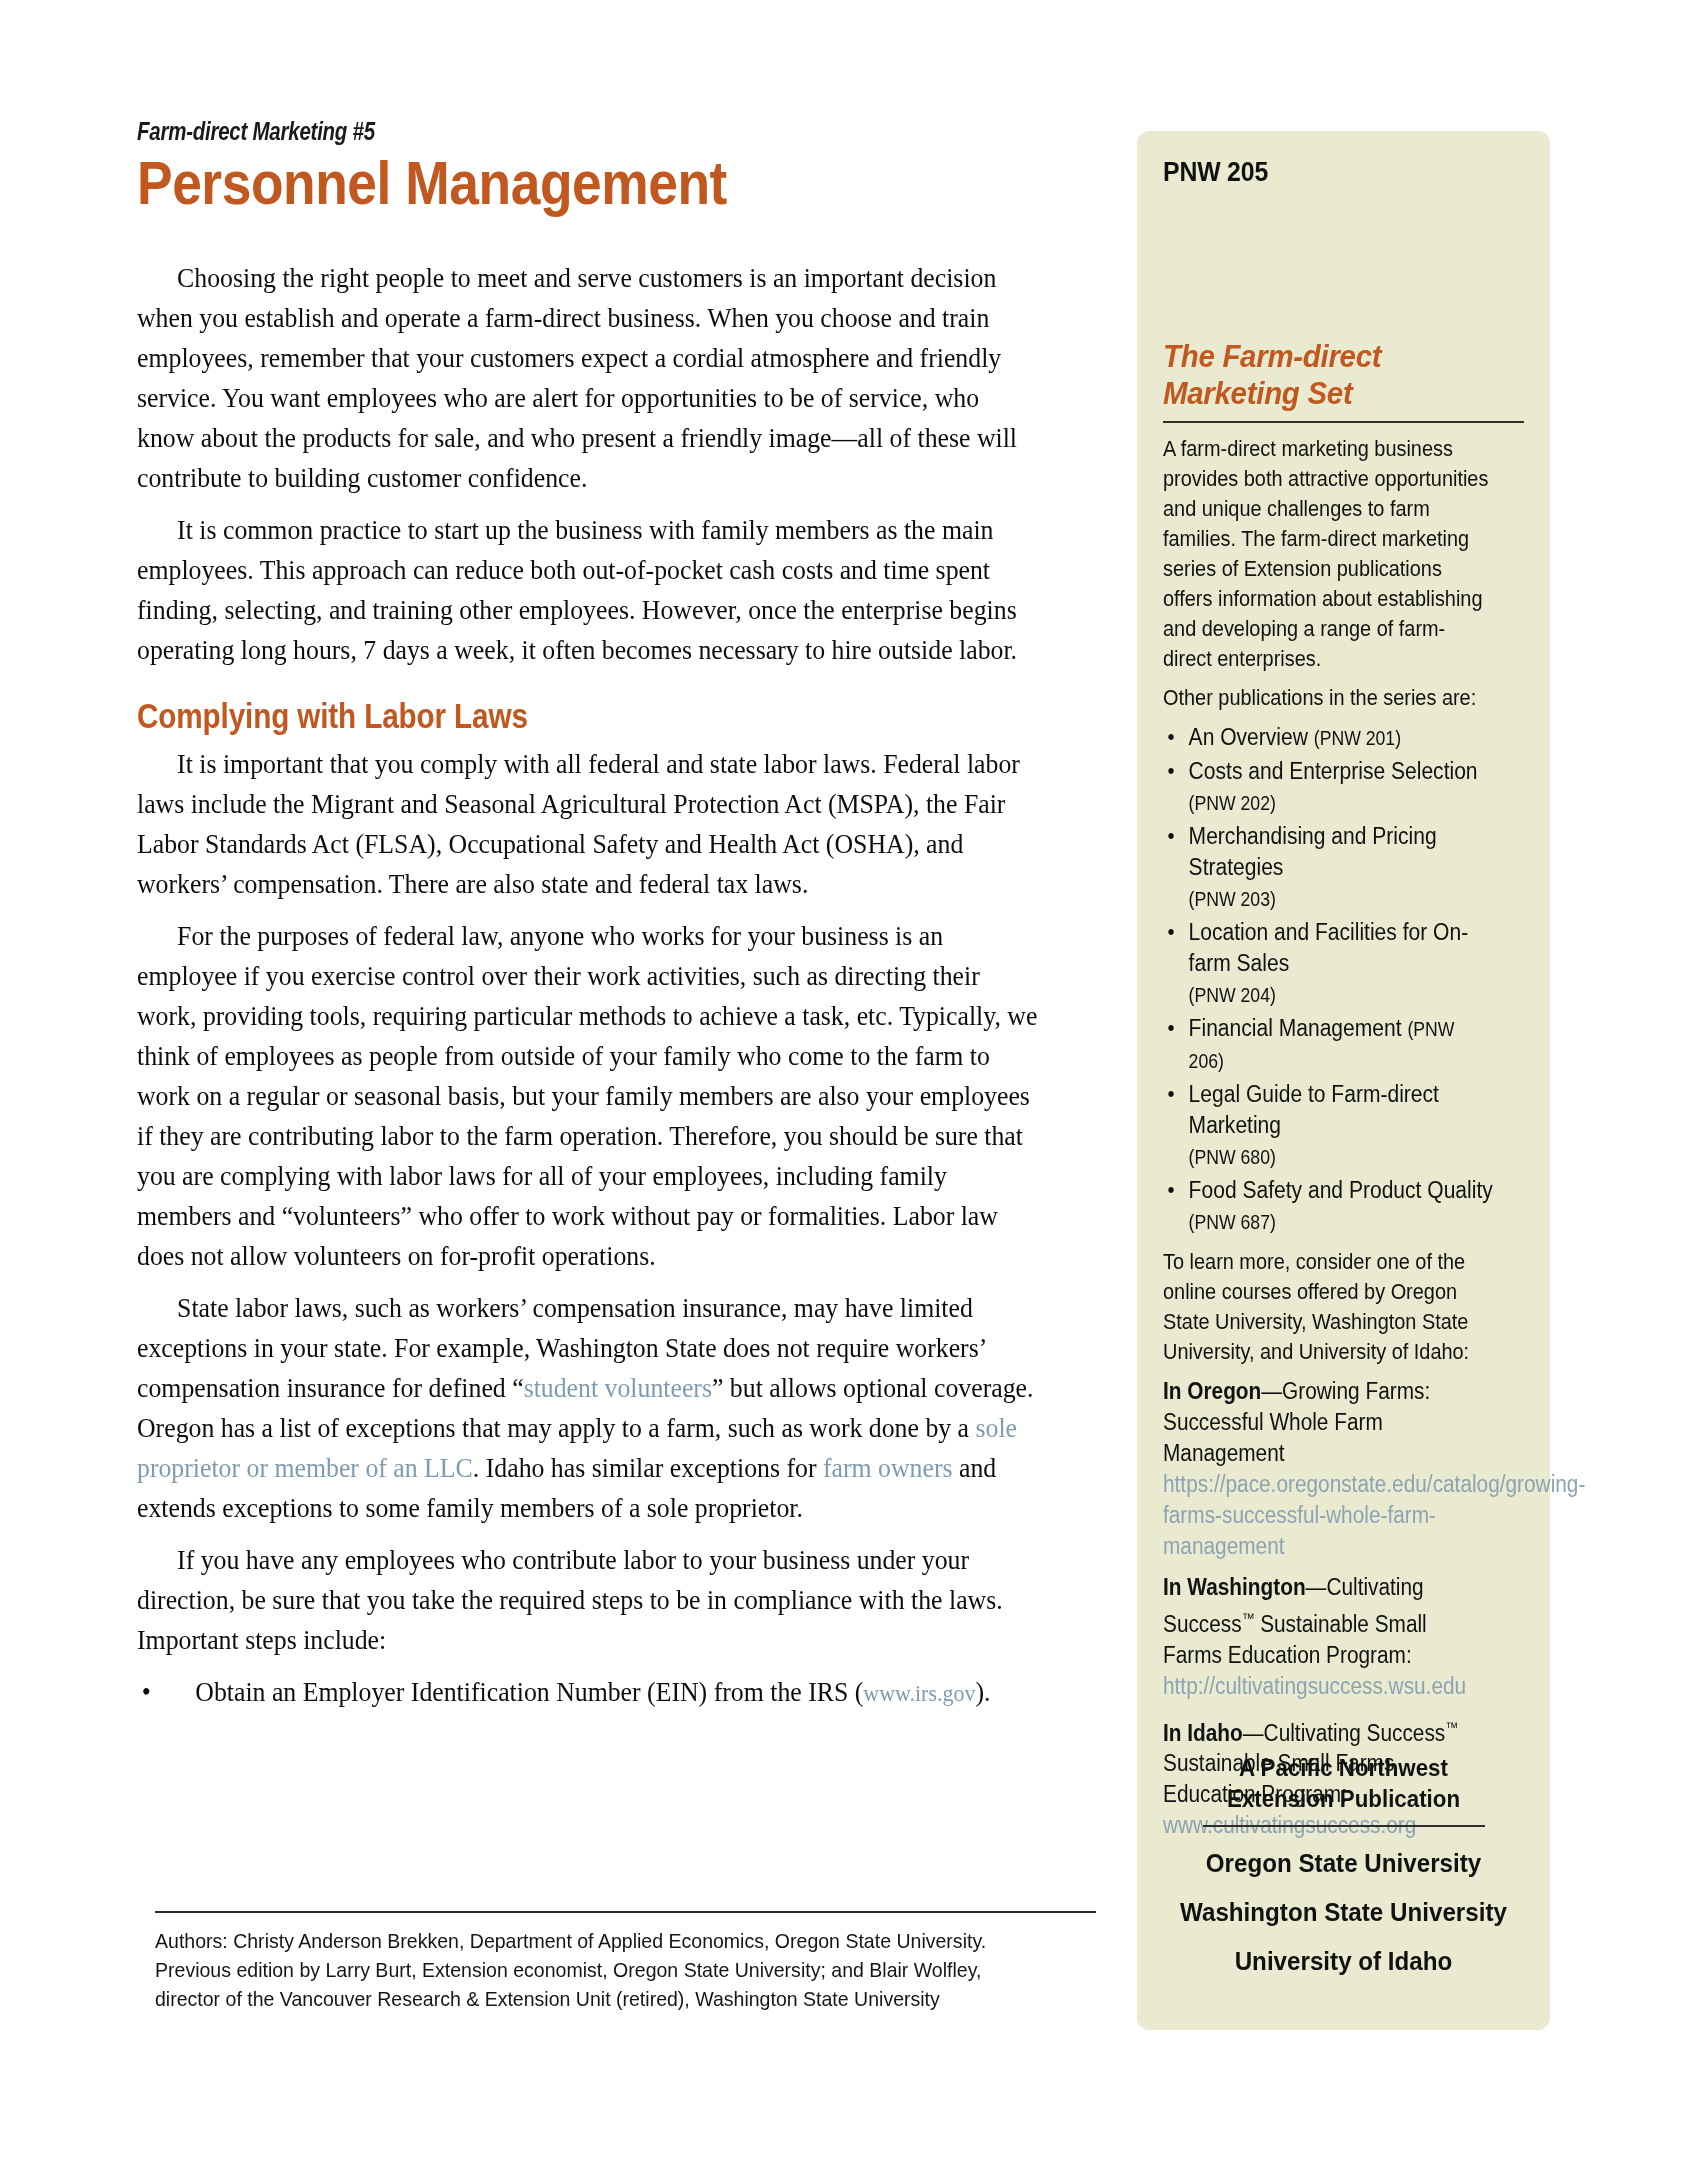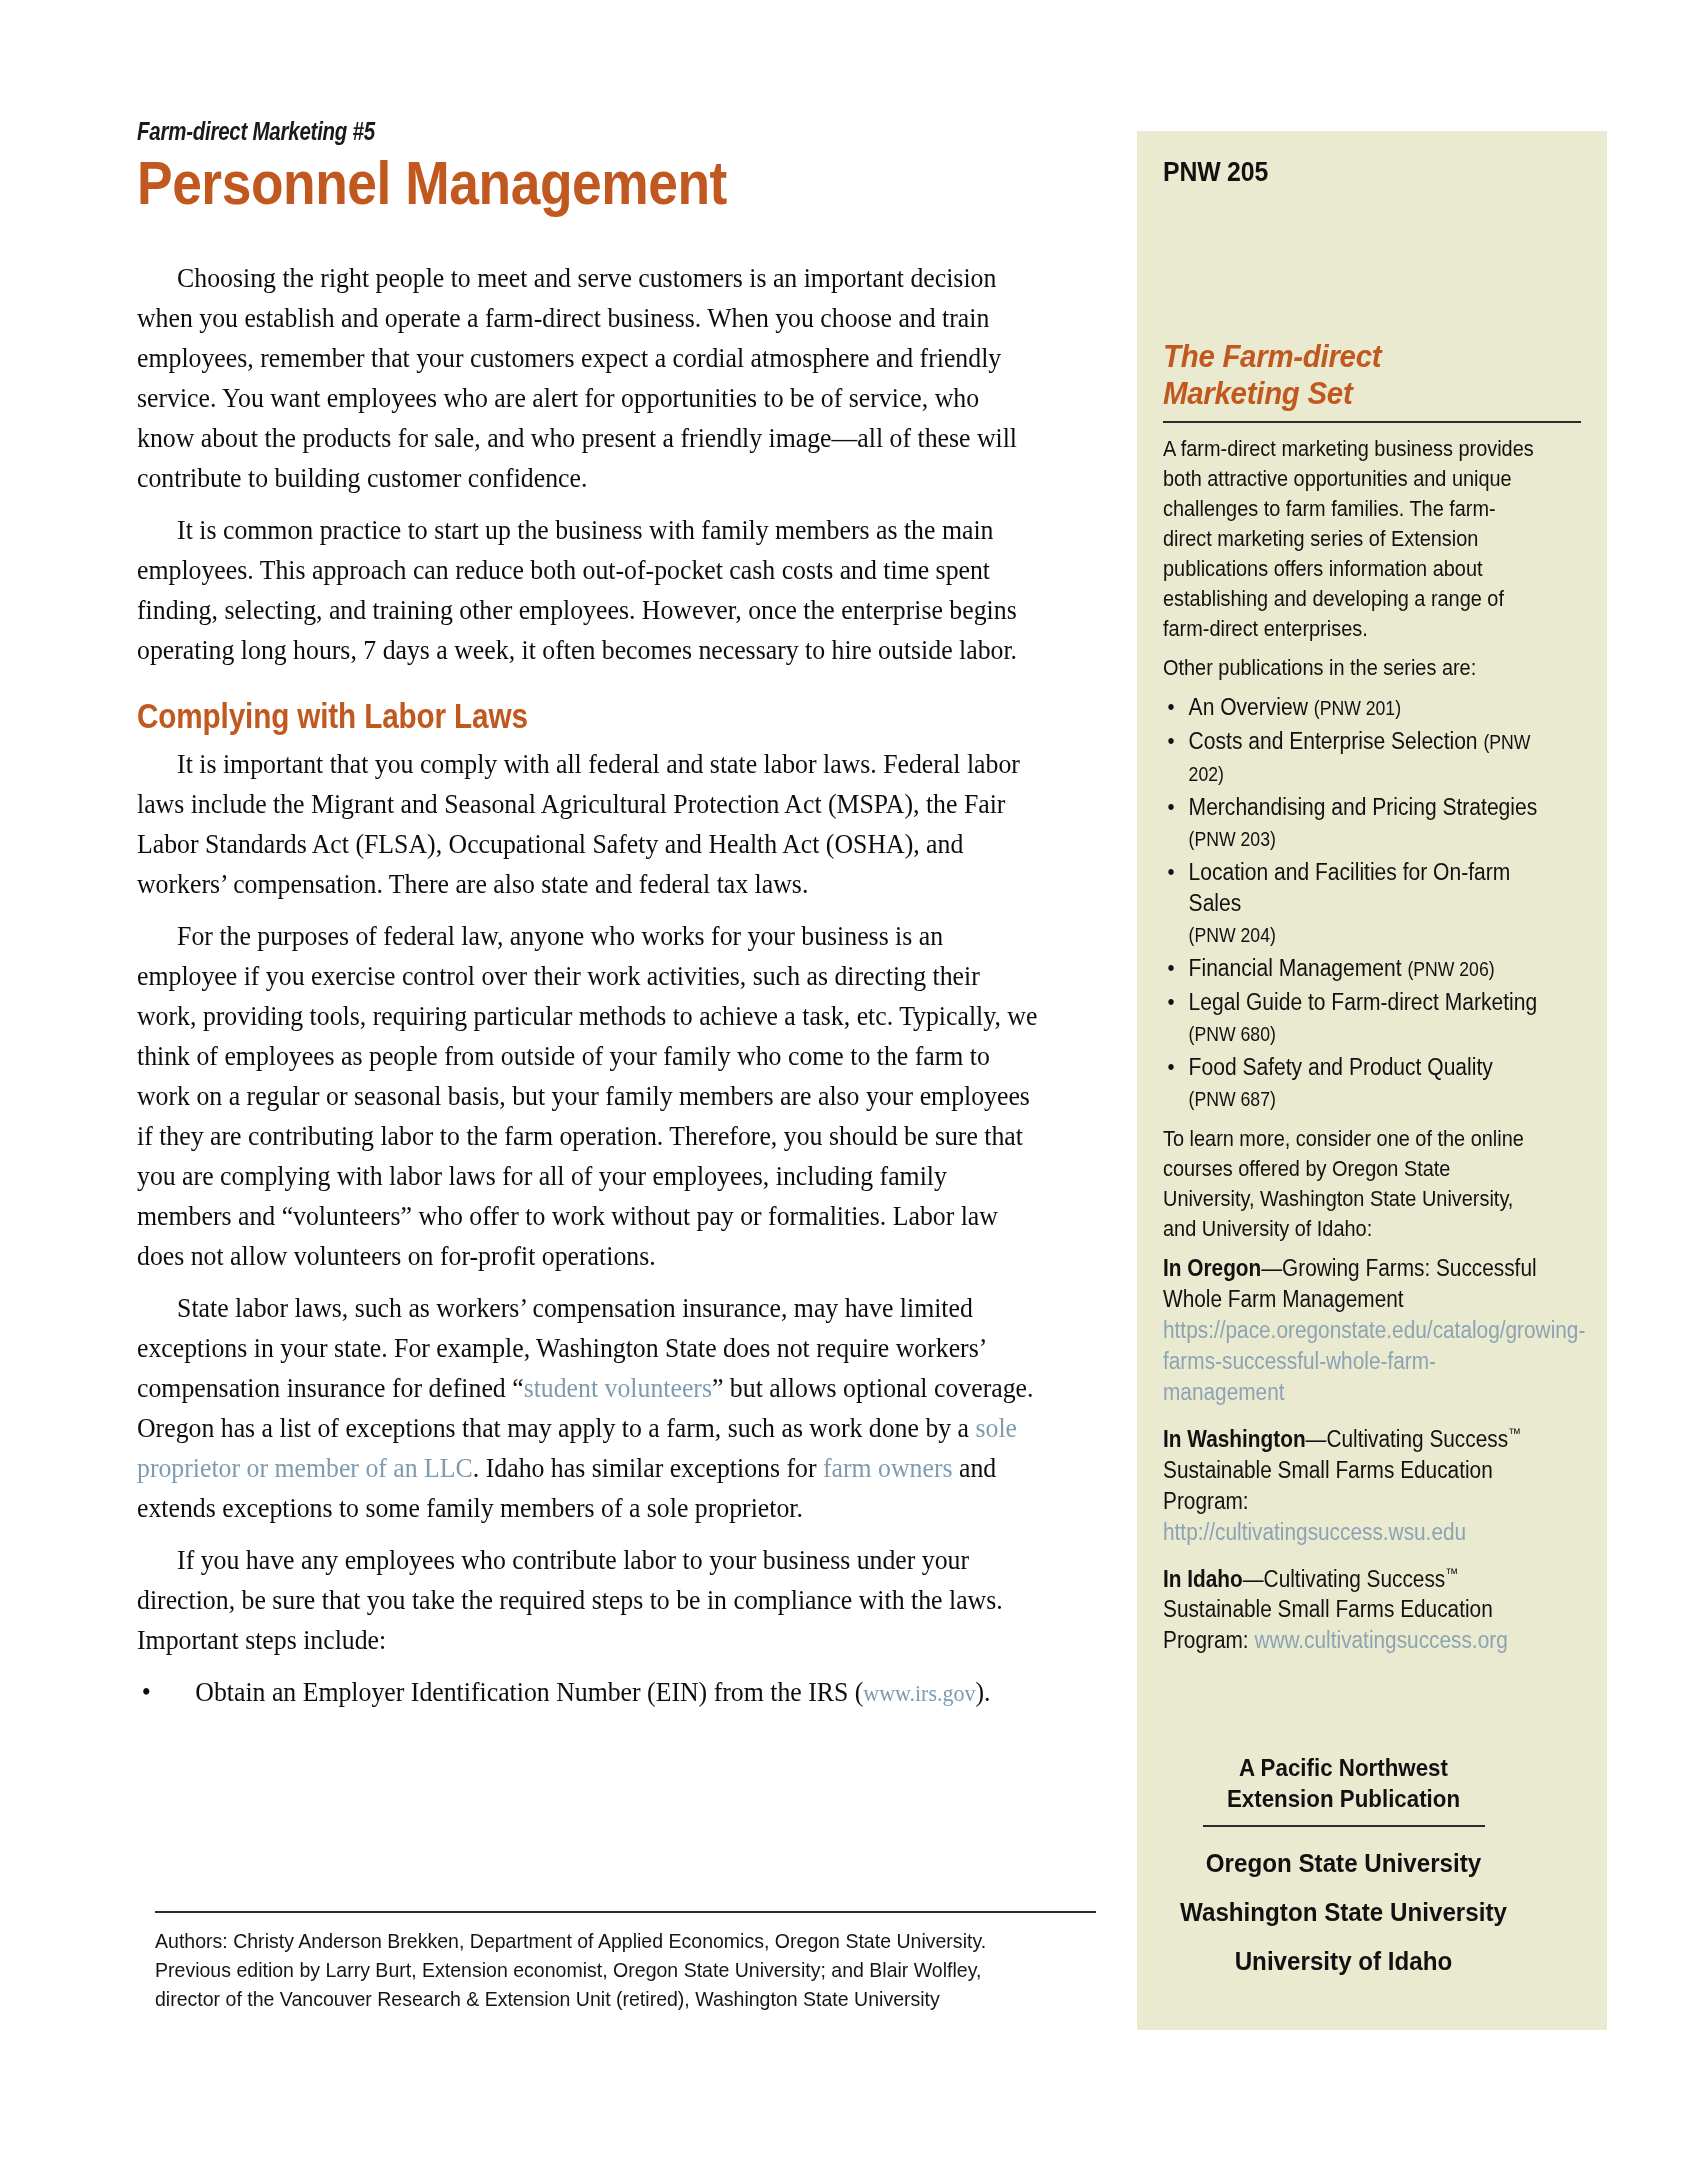--- a/index.html
+++ b/index.html
@@ -128,25 +128,26 @@
     transform: scaleX(0.93);
     transform-origin: left top;
     margin: 0;
   }
 
   
   .sidebar {
     position: absolute;
     left: 1137px;
     top: 131px;
-    width: 470px;
+    width: 413px;
     height: 1899px;
     background: #eaead0;
     box-sizing: border-box;
     padding: 26px 26px 8px 26px;
+    border-radius: 12px;
   }
 
   .pnw-code {
     font-family: "Liberation Sans", sans-serif;
     font-weight: bold;
     font-size: 27px;
     color: #111111;
     transform: scaleX(0.92);
     transform-origin: left center;
     margin: 0;

